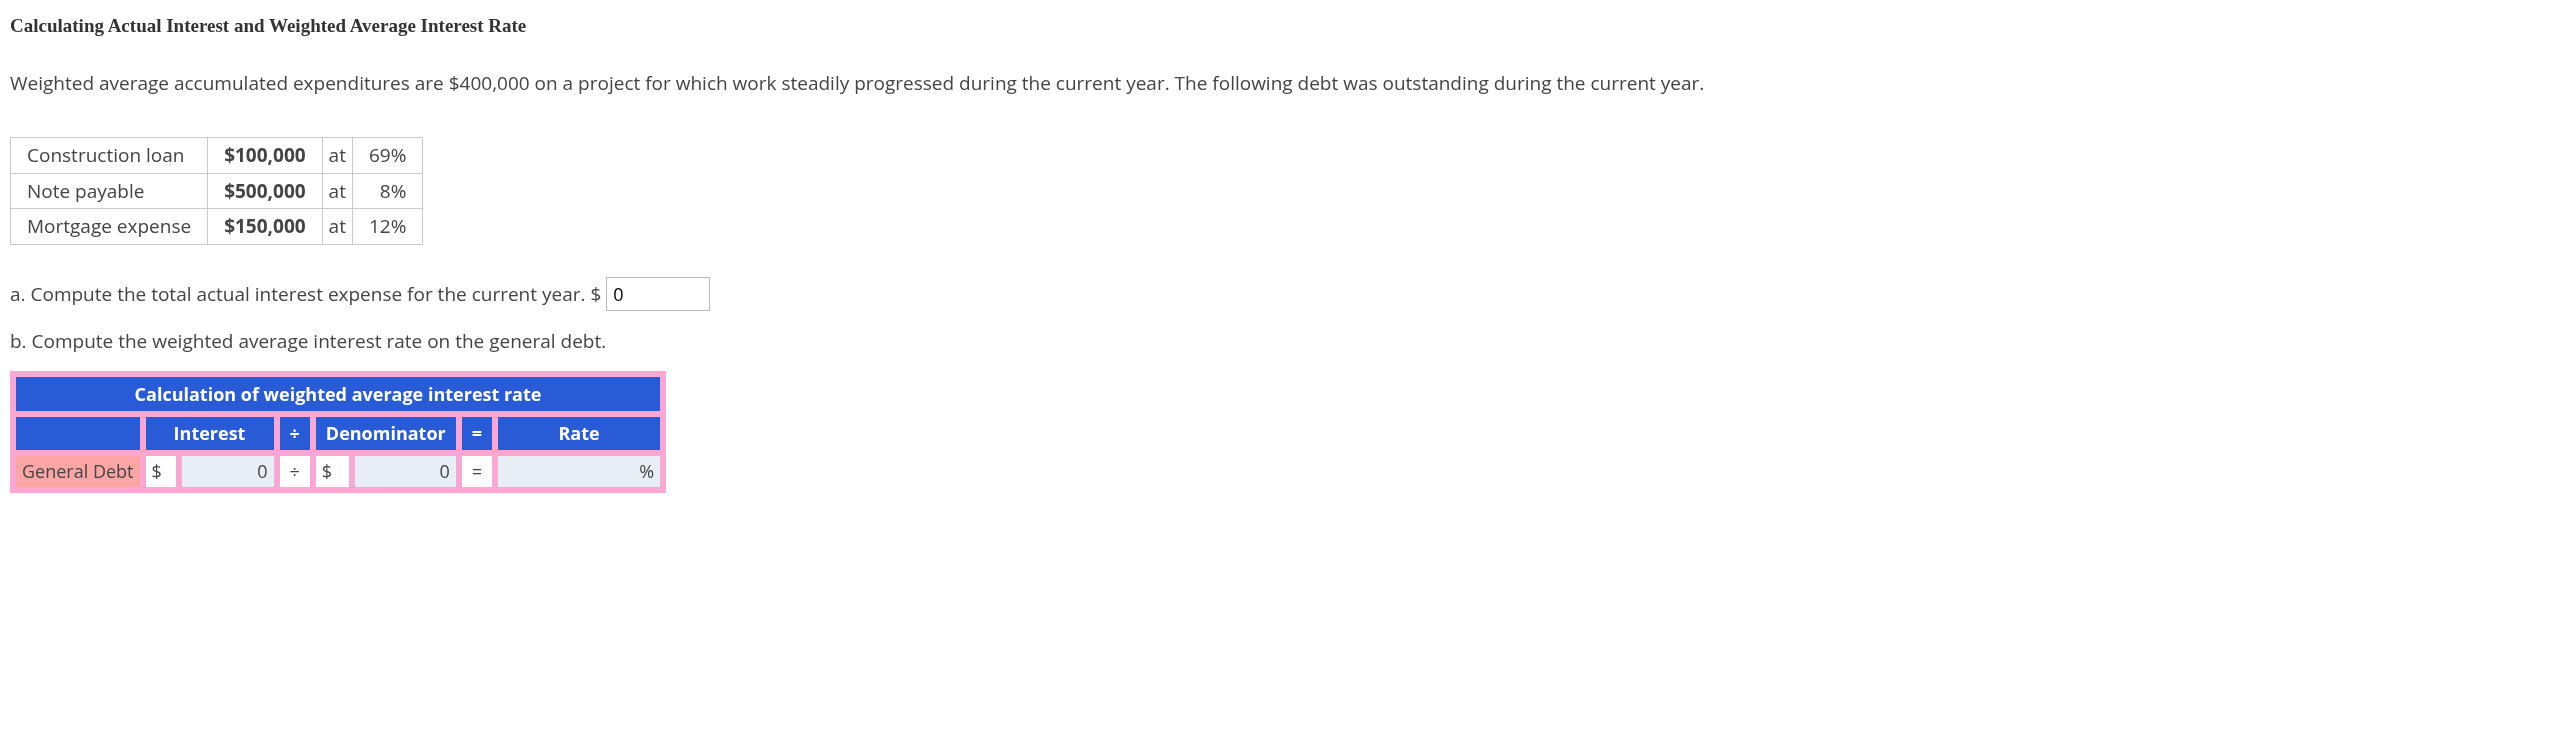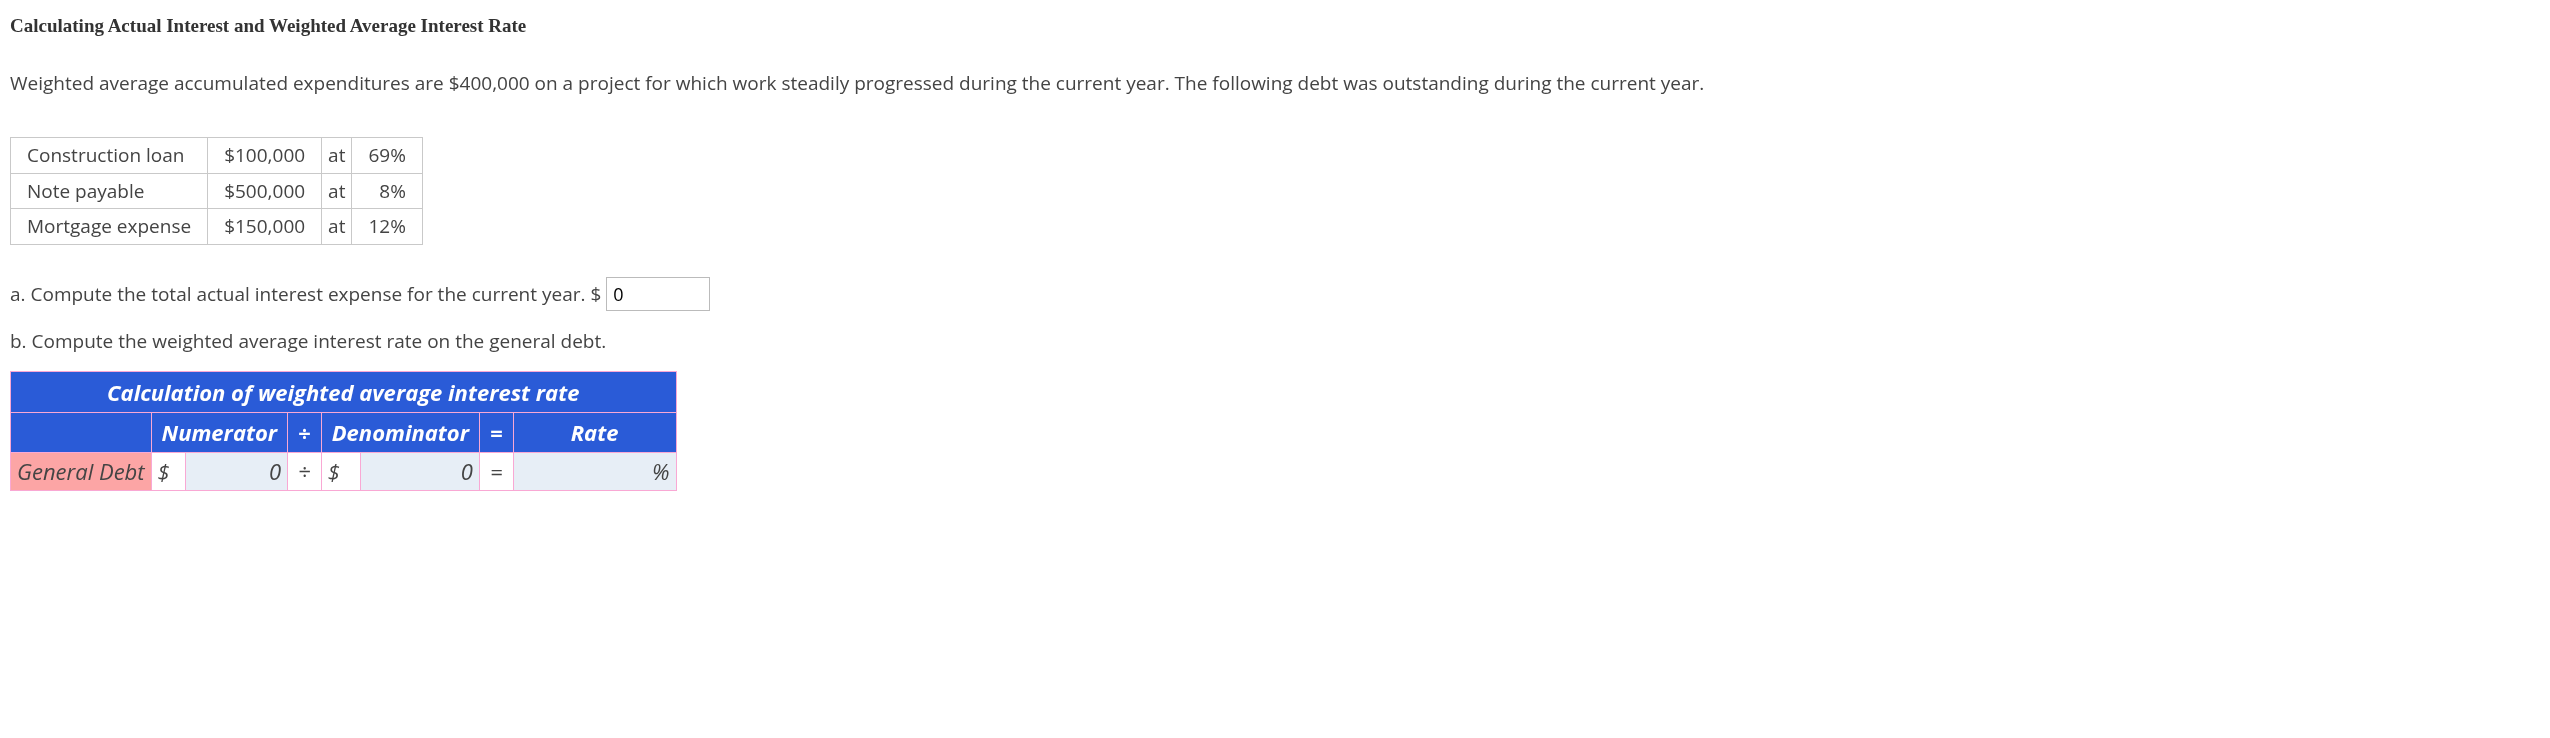--- a/index.html
+++ b/index.html
@@ -21,41 +21,40 @@
   }
   table.debt {
     border-collapse: collapse;
     margin-bottom: 32px;
   }
   table.debt td {
     border: 1px solid #c9c9c9;
     padding: 3px 16px;
     white-space: nowrap;
   }
-  table.debt td.amount { text-align: center; }
+  table.debt td.amount { text-align: center; font-weight: bold; }
   table.debt td.at     { text-align: right; padding-left:6px; padding-right:6px;}
   table.debt td.rate   { text-align: right; }
   .question { margin-bottom: 16px; }
   input.answer {
     font-family: inherit;
     font-size: 18px;
     padding: 4px 6px;
     width: 90px;
     border: 1px solid #bbb;
     background:#fff;
   }
   
   table.calc {
     border-collapse: collapse;
     margin-top: 14px;
   }
   table.calc th, table.calc td {
-    border: 1px solid #f9a8d4;
-    font-size: 22px;
-    font-style: italic;
+    border: 6px solid #f9a8d4;
+    font-size: 18px;
   }
   table.calc thead th {
     background: #2A5BD7;
     color: #fff;
     font-weight: 700;
     text-align: center;
     padding: 3px 10px;
   }
   table.calc thead tr.top th { padding-top:4px; }
   table.calc tbody td {
@@ -106,21 +105,21 @@
   <span>b. Compute the weighted average interest rate on the general debt.</span>
 </div>
 
 <table class="calc">
   <thead>
     <tr class="top">
       <th colspan="8">Calculation of weighted average interest rate</th>
     </tr>
     <tr>
       <th>&nbsp;</th>
-      <th colspan="2">Numerator</th>
+      <th colspan="2">Interest</th>
       <th>÷</th>
       <th colspan="2">Denominator</th>
       <th>=</th>
       <th>Rate</th>
     </tr>
   </thead>
   <tbody>
     <tr>
       <td class="label">General Debt</td>
       <td class="sym-col">$</td>

